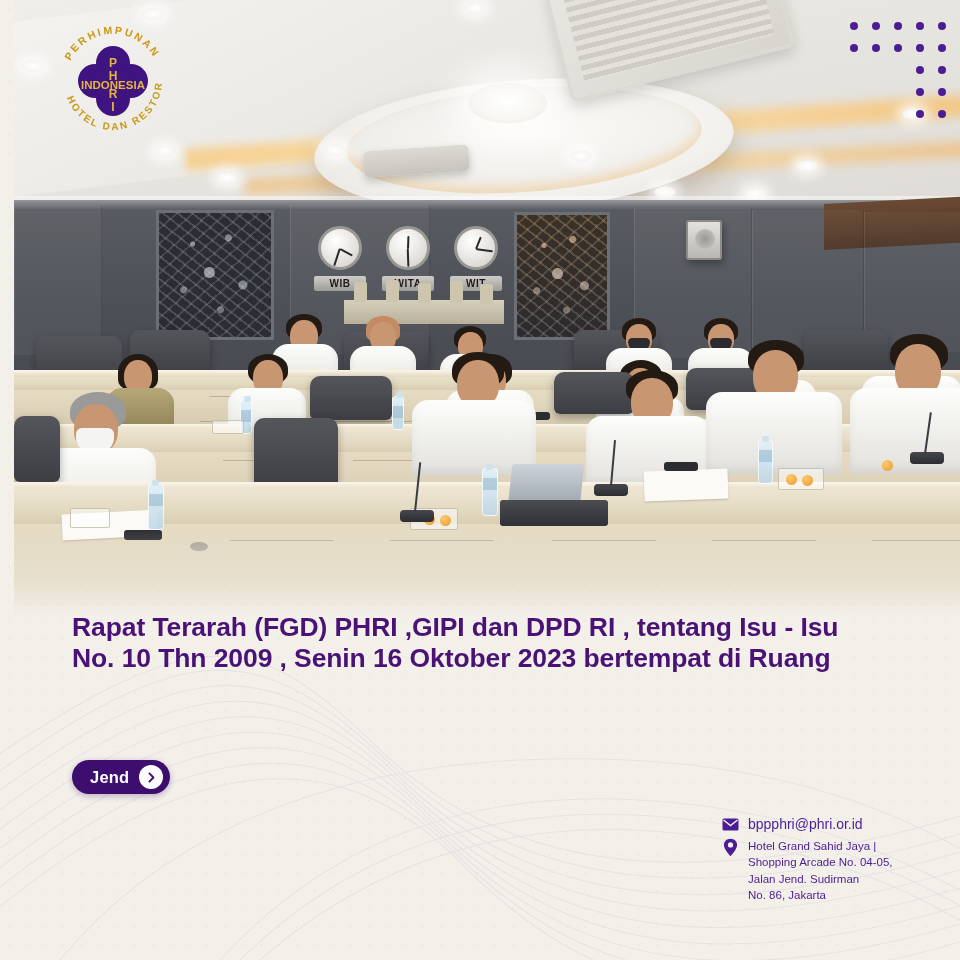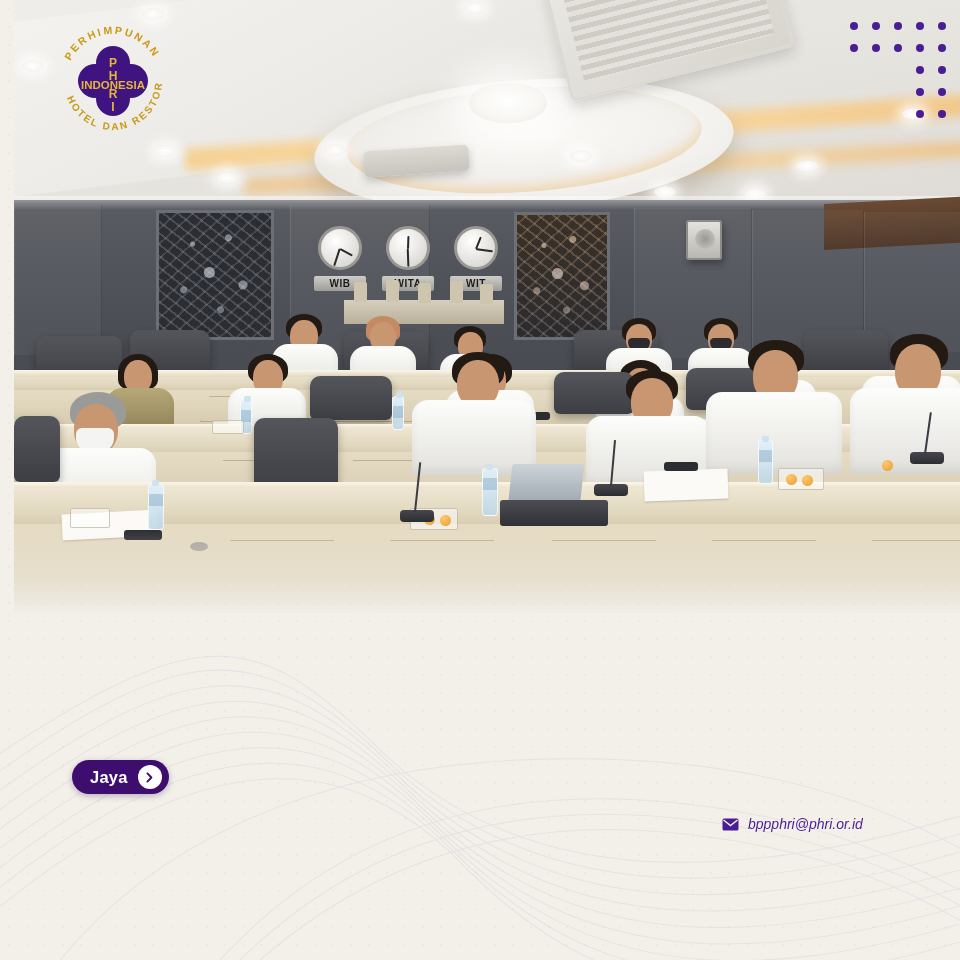--- a/index.html
+++ b/index.html
@@ -202,21 +202,21 @@
   .swipe-label{ color:#fff; font-size:16.5px; font-weight:bold; letter-spacing:.2px; }
   .swipe-arrow{
     width:24px; height:24px; border-radius:50%; background:#fff;
     display:flex; align-items:center; justify-content:center;
   }
 
   
   .contacts{ position:absolute; right:20px; top:816px; width:218px; z-index:5; color:#4b1d95; }
   .crow{ display:flex; align-items:flex-start; gap:9px; margin-bottom:5px; }
   .crow .ico{ width:17px; min-width:17px; height:17px; display:flex; align-items:center; justify-content:center; }
-  .crow .txt{ font-size:14px; line-height:1.16; color:#4b1d95;font-style:italic; }
+  .crow .txt{ font-size:14px; line-height:1.16; color:#4b1d95; }
   .crow.addr .txt{ font-size:11.5px; line-height:1.42; }
   .crow.addr .ico{ margin-top:1px; }
 </style>
 </head>
 <body>
 
 <div class="poster">
 
   <div class="bg-dots-texture"></div>
   <svg class="bg-swirls" viewBox="0 0 960 960" preserveAspectRatio="none">
@@ -514,40 +514,57 @@
       <span class="dot"></span>
       <span class="dot"></span>
     </div>
     <div class="row">
       <span class="dot"></span>
       <span class="dot"></span>
     </div>
   </div>
 
   <div class="headline">
+    <div>Rapat Terarah (FGD) PHRI ,GIPI dan DPD RI , tentang Isu - Isu</div>
+    <div>No. 10 Thn 2009 , Senin 16 Oktober 2023 bertempat di Ruang</div>
   </div>
 
   <div class="swipe">
-    <span class="swipe-label">Jaya</span>
+    <span class="swipe-label">Jend</span>
     <span class="swipe-arrow">
       <svg width="11" height="11" viewBox="0 0 11 11">
         <path d="M3.4 1.4 L7.4 5.5 L3.4 9.6" fill="none" stroke="#3d0e6e" stroke-width="1.9" stroke-linecap="round" stroke-linejoin="round"></path>
       </svg>
     </span>
   </div>
 
   <div class="contacts">
 
     <div class="crow">
       <span class="ico">
         <svg width="17" height="13" viewBox="0 0 17 13">
           <rect x="0.5" y="0.5" width="16" height="12" rx="1.5" fill="#4b1d95"></rect>
           <path d="M1.5 2 L8.5 7.5 L15.5 2" fill="none" stroke="#f3f0ea" stroke-width="1.5"></path>
         </svg>
       </span>
       <span class="txt">bppphri@phri.or.id</span>
     </div>
 
 
+    <div class="crow addr">
+      <span class="ico">
+        <svg width="15" height="19" viewBox="0 0 15 19">
+          <path d="M7.5 0.8 C3.7 0.8 0.9 3.6 0.9 7.1 C0.9 11.4 7.5 18.3 7.5 18.3
+                   C7.5 18.3 14.1 11.4 14.1 7.1 C14.1 3.6 11.3 0.8 7.5 0.8 Z" fill="#4b1d95"></path>
+          <circle cx="7.5" cy="6.9" r="2.6" fill="#f3f0ea"></circle>
+        </svg>
+      </span>
+      <span class="txt">
+        <span>Hotel Grand Sahid Jaya |</span><br>
+        <span>Shopping Arcade No. 04-05,</span><br>
+        <span>Jalan Jend. Sudirman</span><br>
+        <span>No. 86, Jakarta</span>
+      </span>
+    </div>
 
   </div>
 
 </div>
 
 </body></html>

